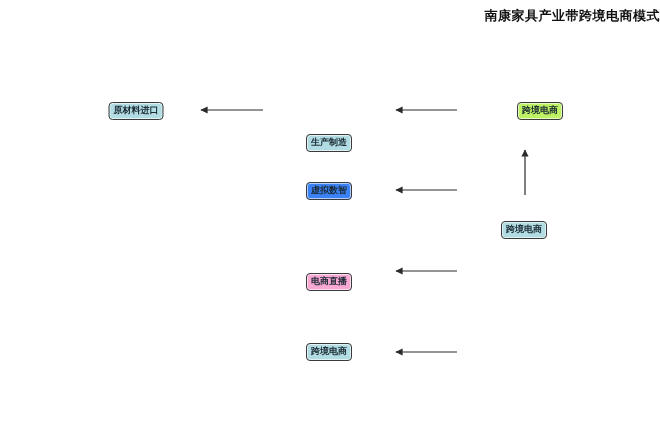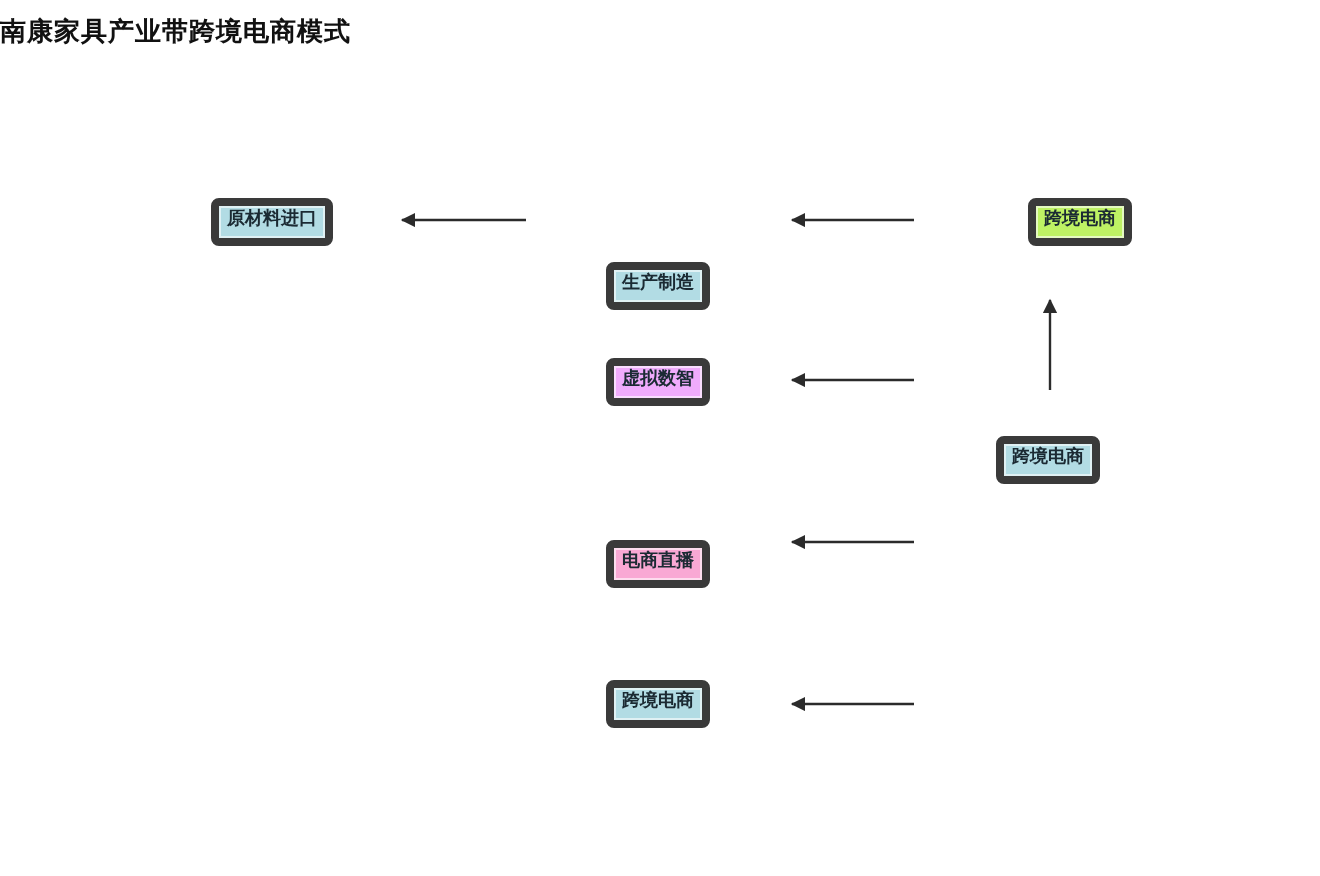--- a/index.html
+++ b/index.html
@@ -13,21 +13,21 @@
     width: 660px;
     height: 438px;
     background: #ffffff;
     overflow: hidden;
   }
   .diagram-title {
     position: absolute;
     top: 7px;
     left: 0;
     width: 660px;
-    text-align: left;
+    text-align: right;
     font-size: 13px;
     font-weight: bold;
     color: #111111;
     letter-spacing: 0.5px;
   }
   .arrow-layer {
     position: absolute;
     top: 0;
     left: 0;
     width: 660px;
@@ -35,21 +35,21 @@
   }
   .node {
     position: absolute;
     transform: translate(-50%, -50%);
     padding: 2px 4px 3px 4px;
     font-size: 9px;
     line-height: 11px;
     font-weight: bold;
     white-space: nowrap;
     border-radius: 4px;
-    border: 4px solid #f97316;
+    border: 1px solid #f97316;
     box-shadow: 0 0 0 1px rgba(255,255,255,0.6) inset;
   }
 </style>
 </head>
 <body>
 
 <div class="canvas">
   <div class="diagram-title">南康家具产业带跨境电商模式</div>
 
   <svg class="arrow-layer" width="660" height="438" viewBox="0 0 660 438">
@@ -65,18 +65,18 @@
         <line x1="457" y1="190" x2="396" y2="190" stroke="#2b2b2b" stroke-width="1.2" marker-end="url(#arrowhead)"></line>
         <line x1="457" y1="271" x2="396" y2="271" stroke="#2b2b2b" stroke-width="1.2" marker-end="url(#arrowhead)"></line>
         <line x1="457" y1="352" x2="396" y2="352" stroke="#2b2b2b" stroke-width="1.2" marker-end="url(#arrowhead)"></line>
       </g>
   </svg>
 
   <div>
       <div class="node" style="left: 136px; top: 111px; background: rgb(178, 220, 228); border-color: rgb(58, 58, 58); color: rgb(27, 42, 51);">原材料进口</div>
       <div class="node" style="left: 329px; top: 111px; background: rgb(178, 220, 228); border-color: rgb(58, 58, 58); color: rgb(27, 42, 51); margin-top: 32px;">生产制造</div>
       <div class="node" style="left: 540px; top: 111px; background: #bef264; border-color: rgb(58, 58, 58); color: rgb(27, 42, 51);">跨境电商</div>
-      <div class="node" style="left: 329px; top: 191px; background: #f0abfc; border-color: rgb(58, 58, 58); color: rgb(27, 42, 51);">虚拟数智</div>
+      <div class="node" style="left: 329px; top: 191px; background: #3b82f6; border-color: rgb(58, 58, 58); color: rgb(27, 42, 51);">虚拟数智</div>
       <div class="node" style="left: 524px; top: 230px; background: rgb(178, 220, 228); border-color: rgb(58, 58, 58); color: rgb(27, 42, 51);">跨境电商</div>
       <div class="node" style="left: 329px; top: 282px; background: #f9a8d4; border-color: rgb(58, 58, 58); color: rgb(27, 42, 51);">电商直播</div>
       <div class="node" style="left: 329px; top: 352px; background: rgb(178, 220, 228); border-color: rgb(58, 58, 58); color: rgb(27, 42, 51);">跨境电商</div>
     </div>
 </div>
 
 </body></html>

